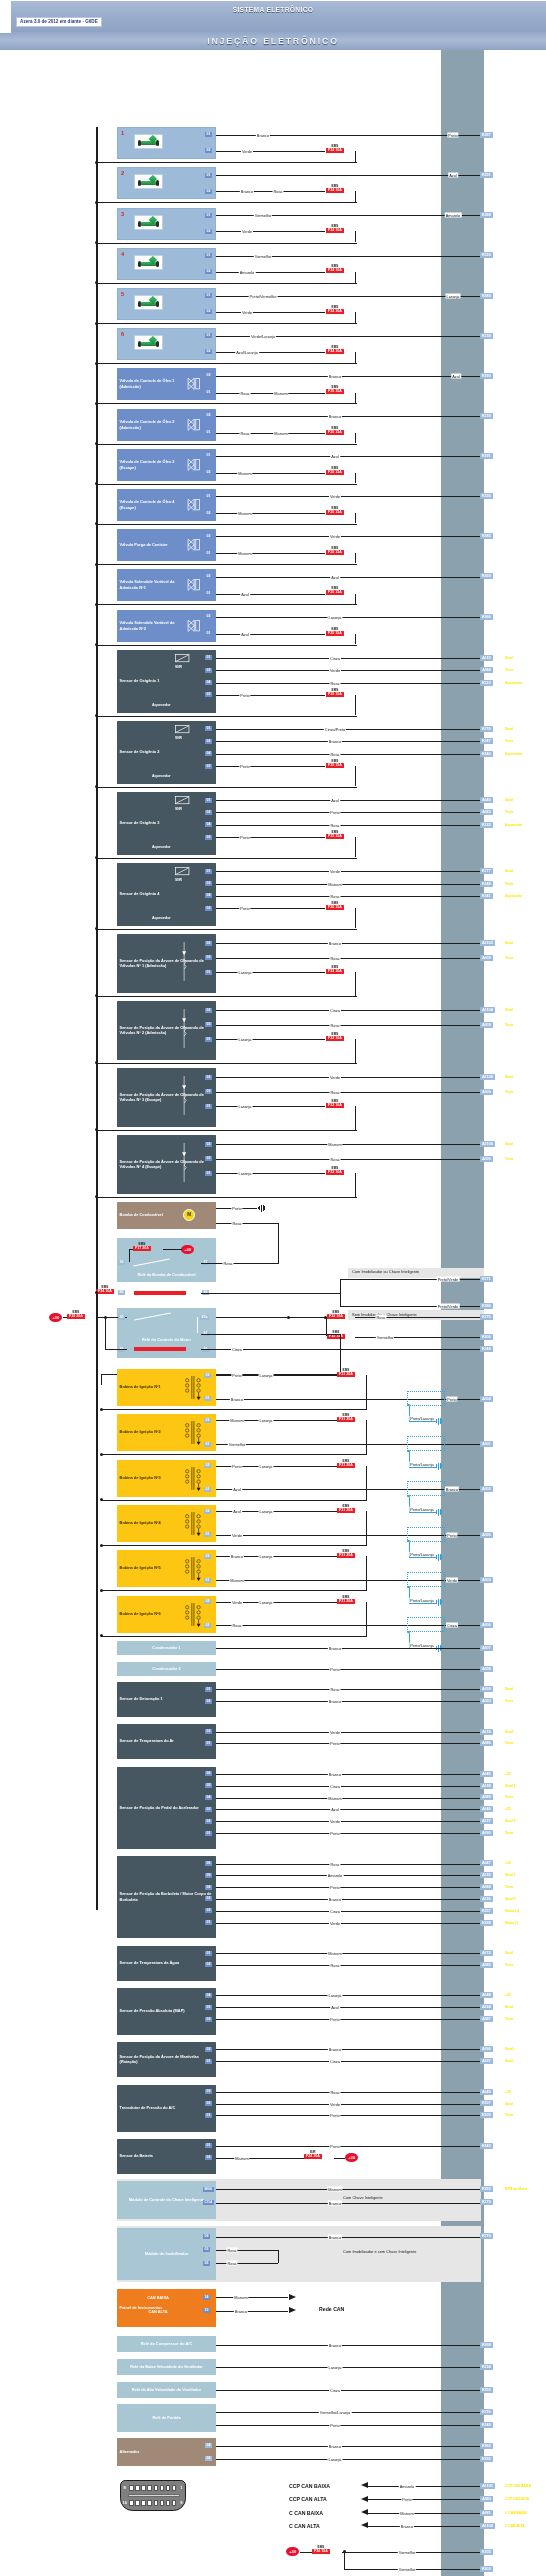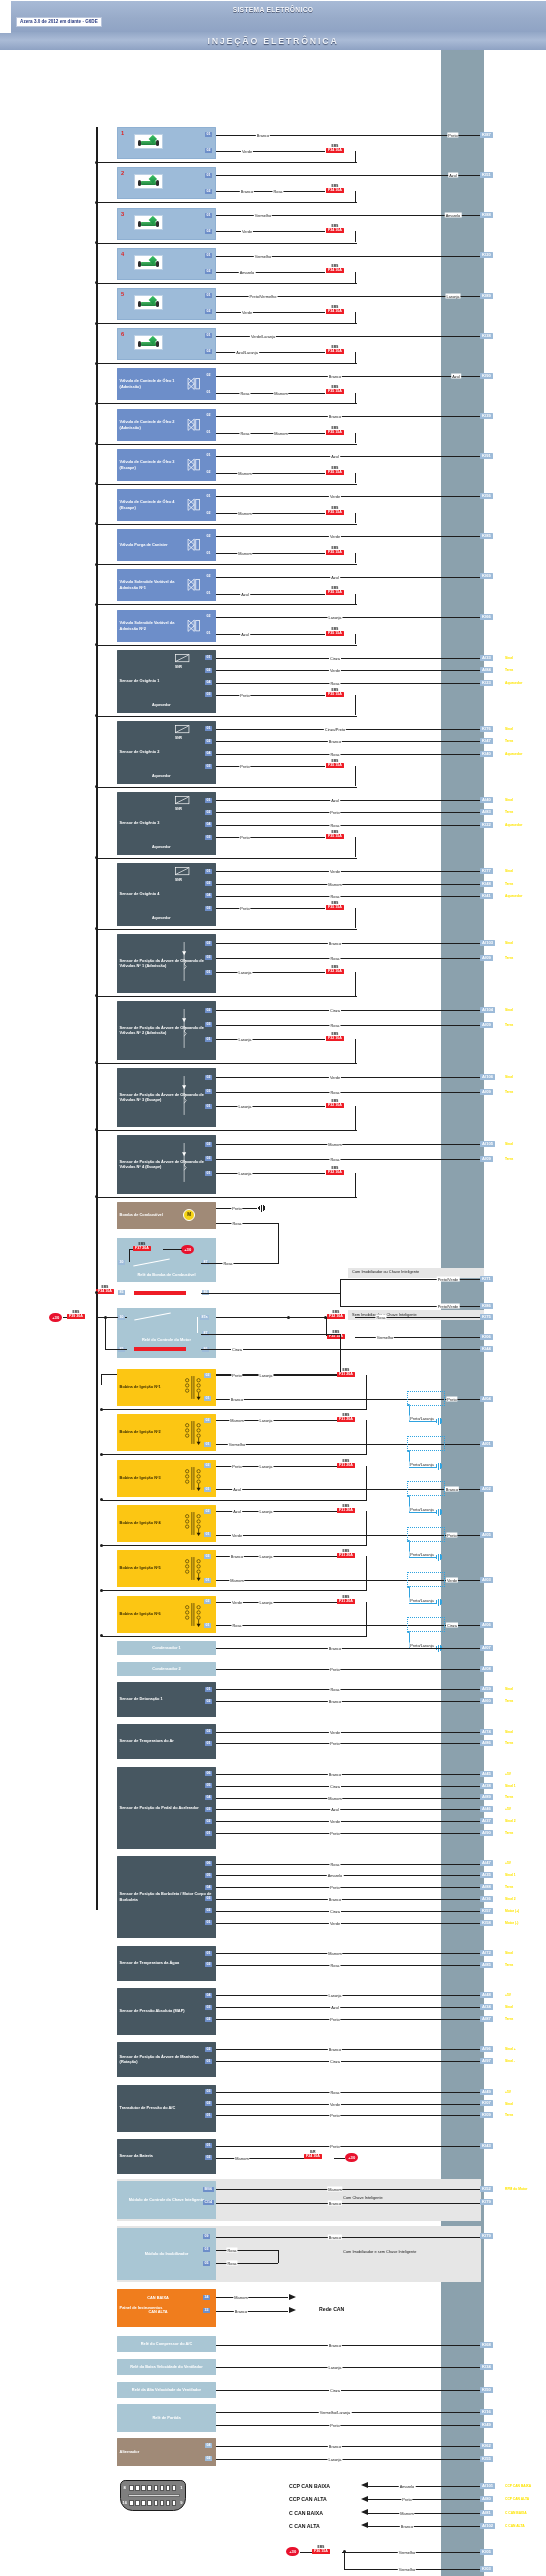--- a/index.html
+++ b/index.html
@@ -146,21 +146,21 @@
   .obd .n{position:absolute;color:#ffffff;font-size:4.1px;font-weight:bold;}
 </style>
 </head>
 <body>
 
 <div class="hdr">
   <div class="hdr-title">SISTEMA ELETRÔNICO</div>
   <div class="model-box">Azera 3.0 de 2012 em diante - G6DE</div>
 </div>
 <div class="banner">
-  <span>INJEÇÃO ELETRÔNICA</span>
+  <span>INJEÇÃO ELETRÔNICO</span>
 </div>
 
 <div class="sheet">
   <div class="page" id="canvas" style="height: 2643px;">
     <div class="ecu-col" id="ecuCol" style="height: 2566px;"></div>
     <div class="bus" id="mainBus" style="top: 77px; height: 1783px;"></div>
   <div class="comp photo" style="left:117px;top:77px;width:99px;height:32px;">
         <div class="inj-num">1</div>
         <div class="inj-img" style="left:15.5px;top:6.2px;">
           <div class="body"></div>

